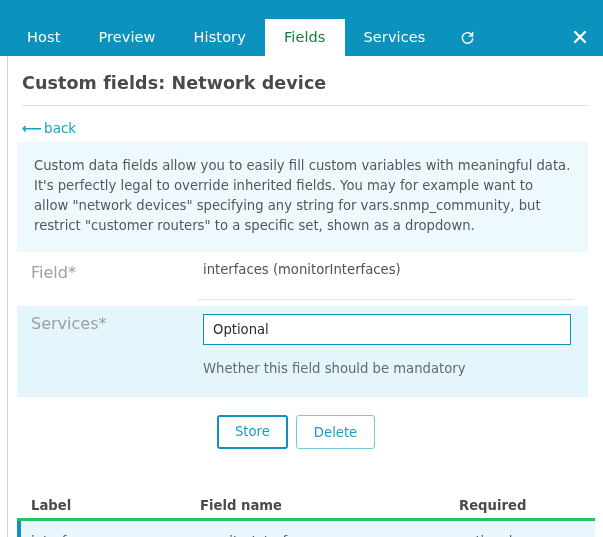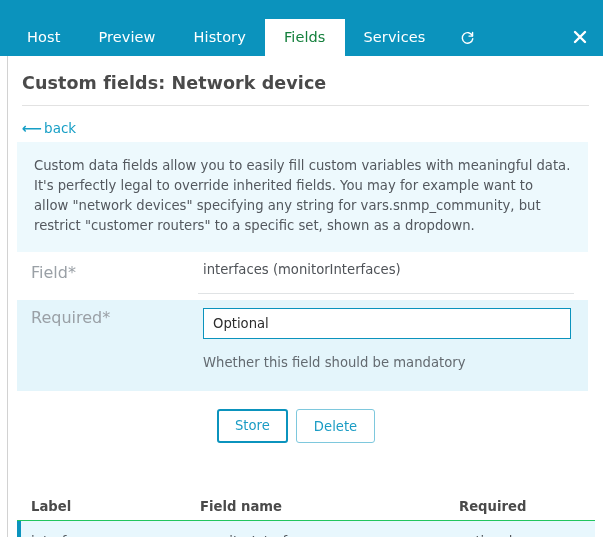--- a/index.html
+++ b/index.html
@@ -158,21 +158,21 @@
   .form-label.hl { background: #e4f5fb; }
   .form-ctl {
     flex: 1 1 auto;
     padding: 6px 0 6px 0;
   }
   .form-ctl.hl { background: #e4f5fb; }
 
   .readonly-val {
     color: #4e5257;
     font-size: 13.2px;
-    padding: 1px 0 16px 5px;
+    padding: 1px 0 22px 5px;
     border-bottom: 1px solid #e0e3e5;
     margin-right: 14px;
   }
 
   .select-wrap {
     padding: 2px 17px 3px 5px;
   }
   .select-box {
     width: 100%;
     height: 31px;
@@ -218,21 +218,21 @@
     left: 9px;
     top: 437px;
     width: 578px;
   }
   .trow {
     display: flex;
     align-items: center;
   }
   .thead {
     height: 28px;
-    border-bottom: 1px solid #22c55e;
+    border-bottom: 3px solid #22c55e;
   }
   .thead .cell {
     font-weight: bold;
     color: #4a4a4a;
     font-size: 13.2px;
   }
   .tbody-row {
     height: 41px;
     background: #e8f7fd;
     border-left: 4px solid #0b93bd;
@@ -293,21 +293,21 @@
     <div class="form">
 
       <div class="form-row">
         <div class="form-label">Field*</div>
         <div class="form-ctl">
           <div class="readonly-val">interfaces (monitorInterfaces)</div>
         </div>
       </div>
 
       <div class="form-row">
-        <div class="form-label hl">Required*</div>
+        <div class="form-label hl">Services*</div>
         <div class="form-ctl hl">
           <div class="select-wrap">
             <div class="select-box">Optional</div>
           </div>
           <div class="help-text">Whether this field should be mandatory</div>
         </div>
       </div>
 
       <div class="btnrow">
         <button class="btn btn-primary">Store</button>

